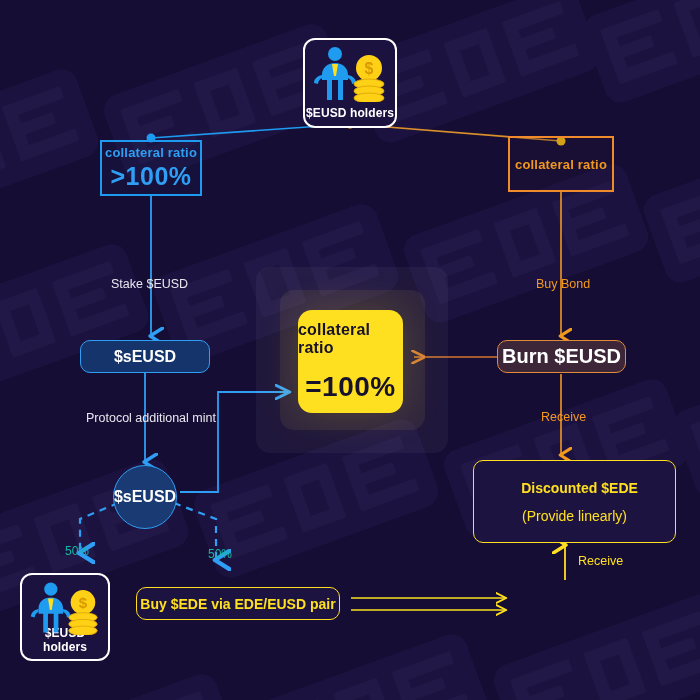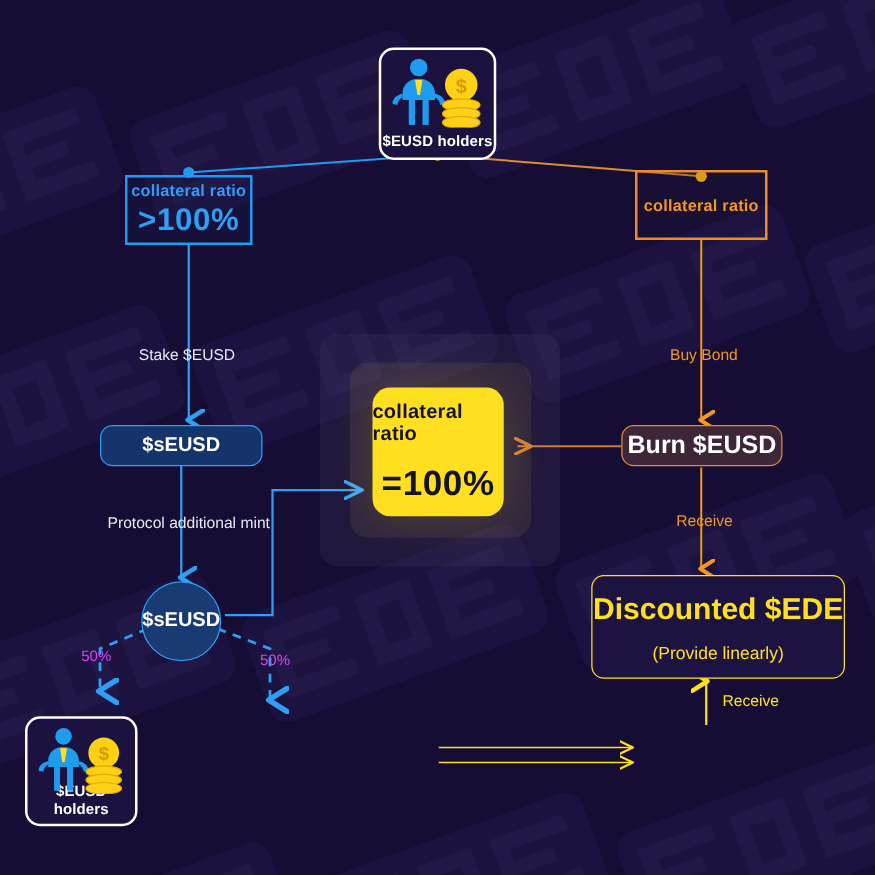--- a/index.html
+++ b/index.html
@@ -68,29 +68,29 @@
     border-radius:50%;border:1.5px solid #2f9ff5;background:#193a72;
     display:flex;align-items:center;justify-content:center;
     color:#ffffff;font-size:16px;font-weight:bold;
   }
 
   .ede-box{
     border:1.5px solid #ffe020;border-radius:10px;background:#1d1340;
     display:flex;flex-direction:column;align-items:center;justify-content:center;
     color:#ffe020;
   }
-  .ede-box .ede-l1{font-size:24px;font-weight:bold;}
+  .ede-box .ede-l1{font-size:14px;font-weight:bold;padding-left:10px;}
   .ede-box .ede-l2{font-size:14px;margin-top:12px;}
 
   
   .elabel{position:absolute;font-size:12.5px;white-space:nowrap;}
   .elabel-white{color:#e8e8f0;}
   .elabel-orange{color:#f3981f;}
   .elabel-yellow{color:#ffe020;}
-  .elabel-blue-sm{color:#d946ef;font-size:12px;}
+  .elabel-blue-sm{color:#14b8a6;font-size:12px;margin-top:26px;}
 
   
   .cyl{position:absolute;}
   .cyl-label{
     position:absolute;left:0;right:0;text-align:center;
     color:#17122c;font-size:15px;font-weight:bold;
   }
   .bl-holders{
     border:2px solid #ffffff;border-radius:12px;background:#1b1240;
     display:flex;flex-direction:column;align-items:center;justify-content:flex-end;
@@ -310,20 +310,23 @@
         <g fill="#ffd116" stroke="#e0ab06" stroke-width="1">
           <ellipse cx="56" cy="38" rx="15" ry="5"></ellipse>
           <ellipse cx="56" cy="45" rx="15" ry="5"></ellipse>
           <ellipse cx="56" cy="52" rx="15" ry="5"></ellipse>
         </g>
       </svg>
     </div>
     <div class="holders-label">$EUSD holders</div>
   </div>
 
+  <div class="node pill pill-yellow" style="left:136px;top:587px;width:204px;height:33px;">
+    <span>Buy $EDE via EDE/EUSD pair</span>
+  </div>
 
   <div class="elabel elabel-orange" style="left:536px;top:277px;">Buy Bond</div>
 
   <div class="node pill pill-orange" style="left:497px;top:340px;width:129px;height:33px;">
     <span>Burn $EUSD</span>
   </div>
 
   <div class="elabel elabel-orange" style="left:541px;top:410px;">Receive</div>
 
   <div class="node ede-box" style="left:473px;top:460px;width:203px;height:83px;">

